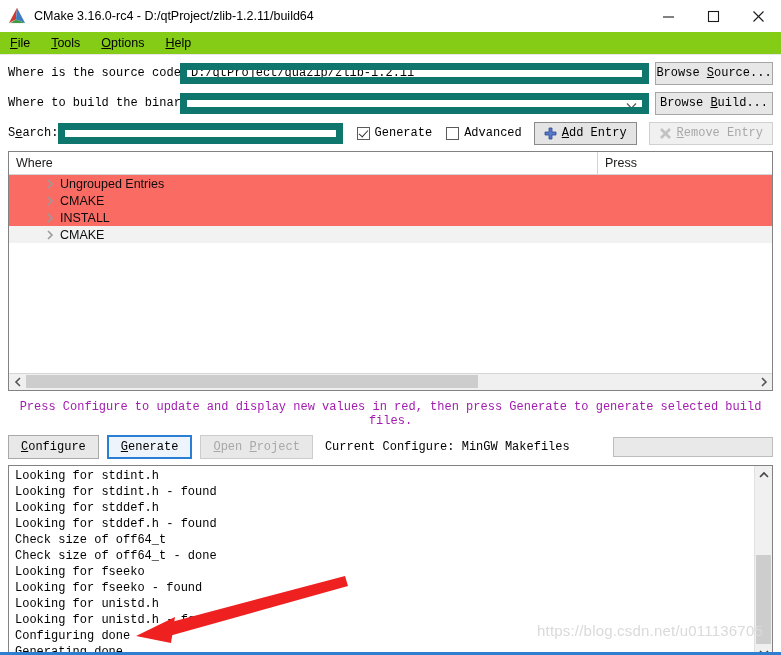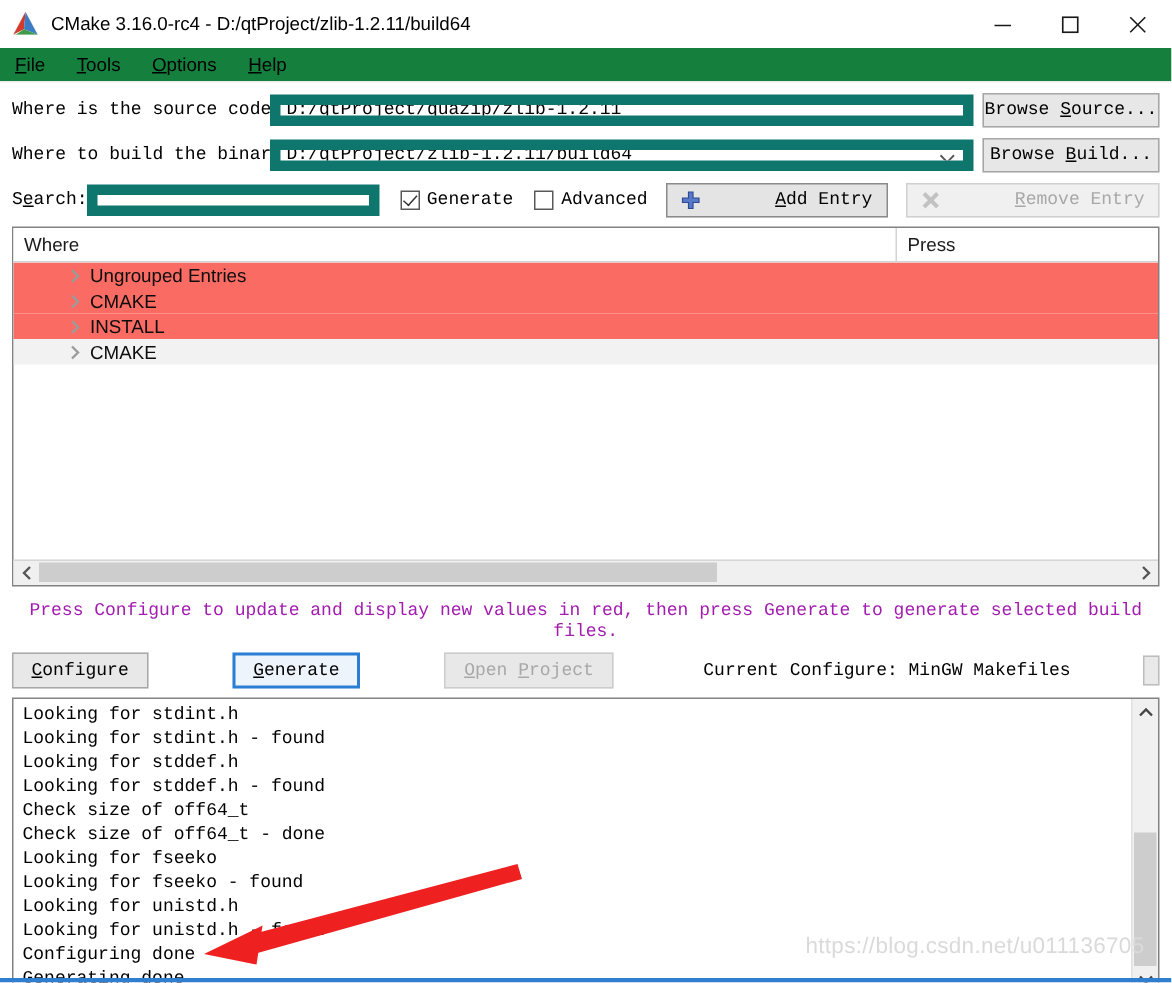--- a/index.html
+++ b/index.html
@@ -47,21 +47,21 @@
     display: flex; align-items: center; justify-content: center;
   }
   .wbtn svg { display: block; }
 
   
   .menubar {
     height: 22px;
     display: flex;
     align-items: center;
     padding-left: 8px;
-    background: #15803d;
+    background: #84cc16;
   }
   .menu-item {
     font-size: 12.5px;
     padding: 2px 10px 2px 2px;
     margin-right: 9px;
     white-space: nowrap;
     color: #000;
   }
   .menu-item u { text-decoration: underline; }
 
@@ -165,21 +165,20 @@
     margin-left: 12px;
     height: 23px;
     border: 1px solid #8a8a8a;
     background: #e4e4e4;
     font-family: "Liberation Mono", monospace;
     font-size: 12px;
     display: flex; align-items: center;
     padding: 0 9px;
     box-sizing: border-box;
     white-space: nowrap;
-    gap: 45px;
   }
   .entry-btn.disabled {
     color: #a8a8a8;
     border-color: #d0d0d0;
     background: #f0f0f0;
   }
   .entry-btn u { text-decoration: underline; }
   .ico-plus, .ico-x {
     width: 13px; height: 13px;
     margin-right: 5px;
@@ -261,21 +260,20 @@
     font-family: "Liberation Mono", monospace;
     font-size: 12px;
     color: #a21caf;
     margin-top: 9px;
   }
   .btnrow {
     display: flex;
     align-items: center;
     margin: 7px 8px 0 8px;
     height: 24px;
-    gap: 48px;
   }
   .abtn {
     height: 24px;
     border: 1px solid #a8a8a8;
     background: #e8e8e8;
     font-family: "Liberation Mono", monospace;
     font-size: 12px;
     display: flex; align-items: center; justify-content: center;
     padding: 0 12px;
     margin-right: 8px;
@@ -421,21 +419,20 @@
     <div class="flabel lbl-source">Where is the source code:</div>
     <div class="tinput src">D:/qtProject/quazip/zlib-1.2.11</div>
     <div class="browse-btn">
       <span>Browse&nbsp;<u>S</u>ource...</span>
     </div>
   </div>
 
   <div class="frow">
     <div class="flabel lbl-build">Where to build the binaries:</div>
     <div class="tinput bld">
-      <span>D:/qtProject/zlib-1.2.11/build64</span>
       <span class="combo-arrow">
         <svg width="11" height="7" viewBox="0 0 11 7">
             <polyline points="1,1 5.5,5.6 10,1" fill="none" stroke="#555" stroke-width="1.2"></polyline>
           </svg>
       </span>
     </div>
     <div class="browse-btn">
       <span>Browse&nbsp;<u>B</u>uild...</span>
     </div>
   </div>

